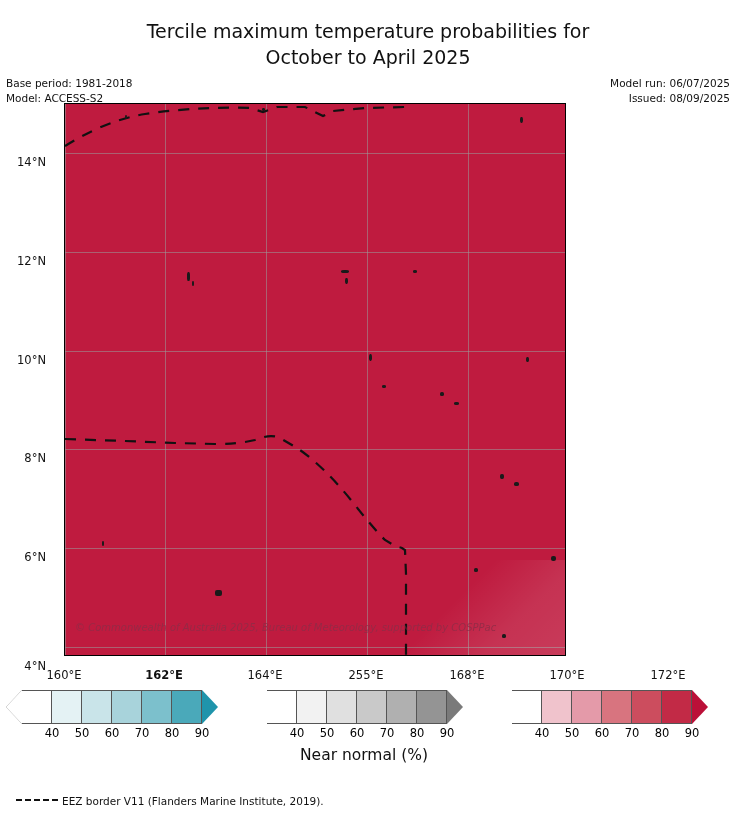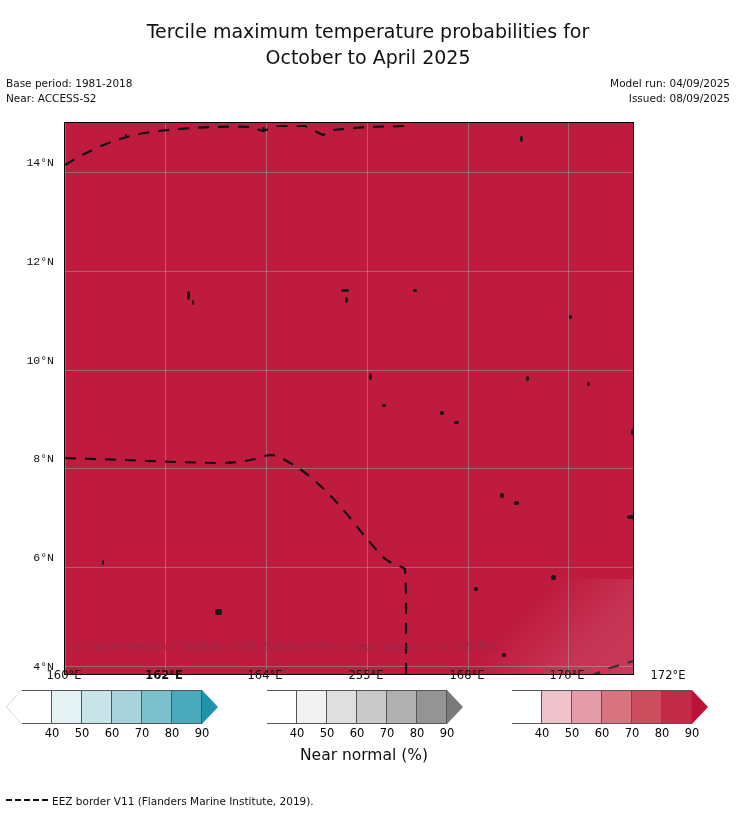--- a/index.html
+++ b/index.html
@@ -18,21 +18,21 @@
   .title .l2{display:block;}
   .meta-left{
     position:absolute;top:76px;left:6px;font-size:10.5px;line-height:15px;color:#111;
   }
   .meta-right{
     position:absolute;top:76px;right:6px;font-size:10.5px;line-height:15px;color:#111;text-align:right;
   }
 
   
   .map-wrap{
-    position:absolute;left:64px;top:122px;width:570px;height:553px;
+    position:absolute;left:64px;top:103px;width:502px;height:553px;font-style:italic;
   }
   .map-frame{
     position:absolute;inset:0;
     border:1px solid #000;
     box-sizing:border-box;
     overflow:hidden;
     background:#c0173c;
   }
   .map-fill{
     position:absolute;inset:0;
@@ -45,21 +45,21 @@
   .grid-h{height:1px;left:0;right:0;}
 
   .tick-label-x{
     position:absolute;font-size:11.5px;color:#111;transform:translateX(-50%);
     top:668px;
   }
   .tick-label-y{
     position:absolute;font-size:11.5px;color:#111;transform:translateY(-50%);
     left:58px;text-align:right;width:0;white-space:nowrap;
   }
-  .tick-label-y span{position:absolute;right:4px;transform:translateY(-50%);font-family:Liberation Mono, monospace;}
+  .tick-label-y span{position:absolute;right:12px;transform:translateY(-50%);}
 
   .copyright{
     position:absolute;left:10px;bottom:22px;
     font-size:10px;color:#8f2c47;opacity:.85;
   }
 
   
   .isle{position:absolute;background:#1a1a1a;border-radius:40%;}
 
   
@@ -74,42 +74,42 @@
   .legend .ticks{
     position:relative;height:16px;margin-top:2px;
   }
   .legend .ticks span{
     position:absolute;font-size:11.5px;transform:translateX(-50%);
   }
   .legend .cap{
     text-align:center;font-size:15.5px;margin-top:4px;color:#111;
   }
   .footnote{
-    position:absolute;left:6px;top:795px;font-size:10.5px;color:#111;
+    position:absolute;left:16px;top:795px;font-size:10.5px;color:#111;
   }
   .dashline{
     display:inline-block;width:42px;vertical-align:middle;
     border-top:2px dashed #111;margin-right:4px;position:relative;top:-2px;
   }
 </style>
 </head>
 <body>
 
 <div class="title">
   <span>Tercile maximum temperature probabilities for</span>
   <span class="l2">October to April 2025</span>
 </div>
 
 <div class="meta-left">
   <div>Base period: 1981-2018</div>
-  <div>Near: ACCESS-S2</div>
+  <div>Model: ACCESS-S2</div>
 </div>
 
 <div class="meta-right">
-  <div>Model run: 04/09/2025</div>
+  <div>Model run: 06/07/2025</div>
   <div>Issued: 08/09/2025</div>
 </div>
 
 <div class="map-wrap">
   <div class="map-frame">
     <div class="map-fill"></div>
 
     <div class="grid-v" style="left:0px;"></div>
     <div class="grid-v" style="left:100px;"></div>
     <div class="grid-v" style="left:201px;"></div>

